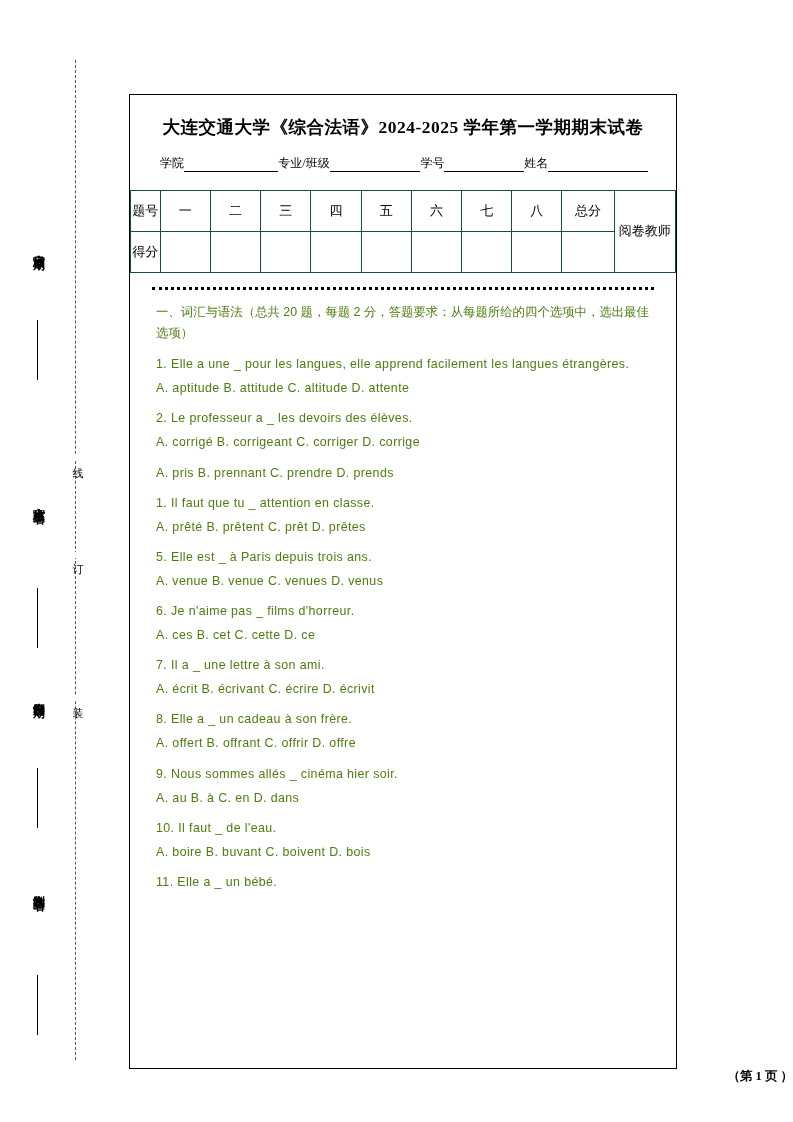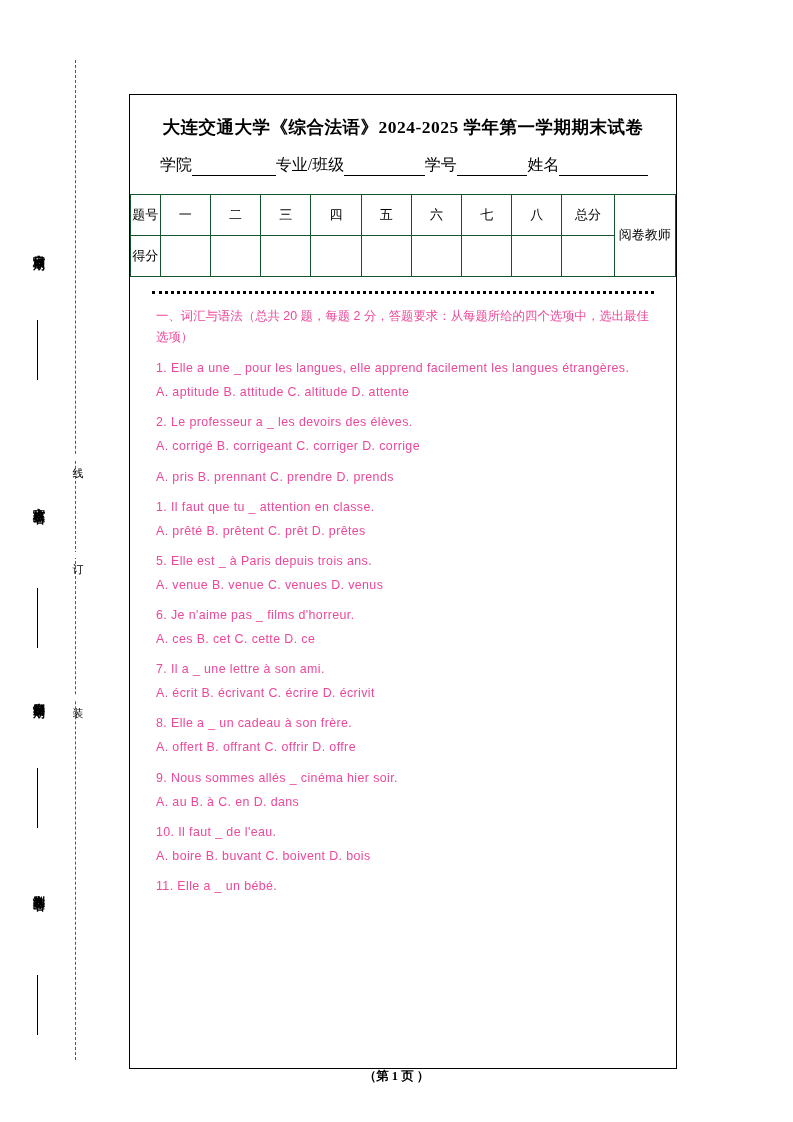--- a/index.html
+++ b/index.html
@@ -76,21 +76,21 @@
   .idline {
     margin-top: 16px;
     padding: 0 28px 0 30px;
     font-size: 12px;
     font-family: "Liberation Serif", serif;
     display: flex;
     align-items: flex-end;
     justify-content: flex-start;
     white-space: nowrap;
   }
-  .idline .lbl { font-size: 16px; }
+  .idline .lbl { font-size: 12px; }
   .idline .blank {
     display: inline-block;
     border-bottom: 1px solid #000;
     height: 13px;
   }
   .b1 { width: 104px; }
   .b2 { width: 100px; }
   .b3 { width: 88px; }
   .b4 { width: 110px; }
 
@@ -133,21 +133,21 @@
     border-top: 3px dotted #000;
     height: 0;
   }
 
   
   .content {
     padding: 12px 26px 0 26px;
     font-family: "Liberation Sans", sans-serif;
     font-size: 12.4px;
     line-height: 1.62;
-    color: #ec4899;
+    color: #4d7c0f;
   }
   .section-head {
     font-family: "Liberation Sans", sans-serif;
     font-size: 12.4px;
     line-height: 1.7;
     margin-bottom: 10px;
   }
   .q {
     margin: 0 0 4px 0;
     letter-spacing: 0.4px;
@@ -155,21 +155,21 @@
   .opts {
     margin: 0 0 10px 0;
     letter-spacing: 0.4px;
   }
 
   .footer {
     position: absolute;
     left: 0;
     top: 1068px;
     width: 793px;
-    text-align: center;
+    text-align: right;
     font-family: "Liberation Serif", serif;
     font-weight: bold;
     font-size: 12.5px;
   }
 </style>
 </head>
 <body>
 
 <div class="left-margin">
 

